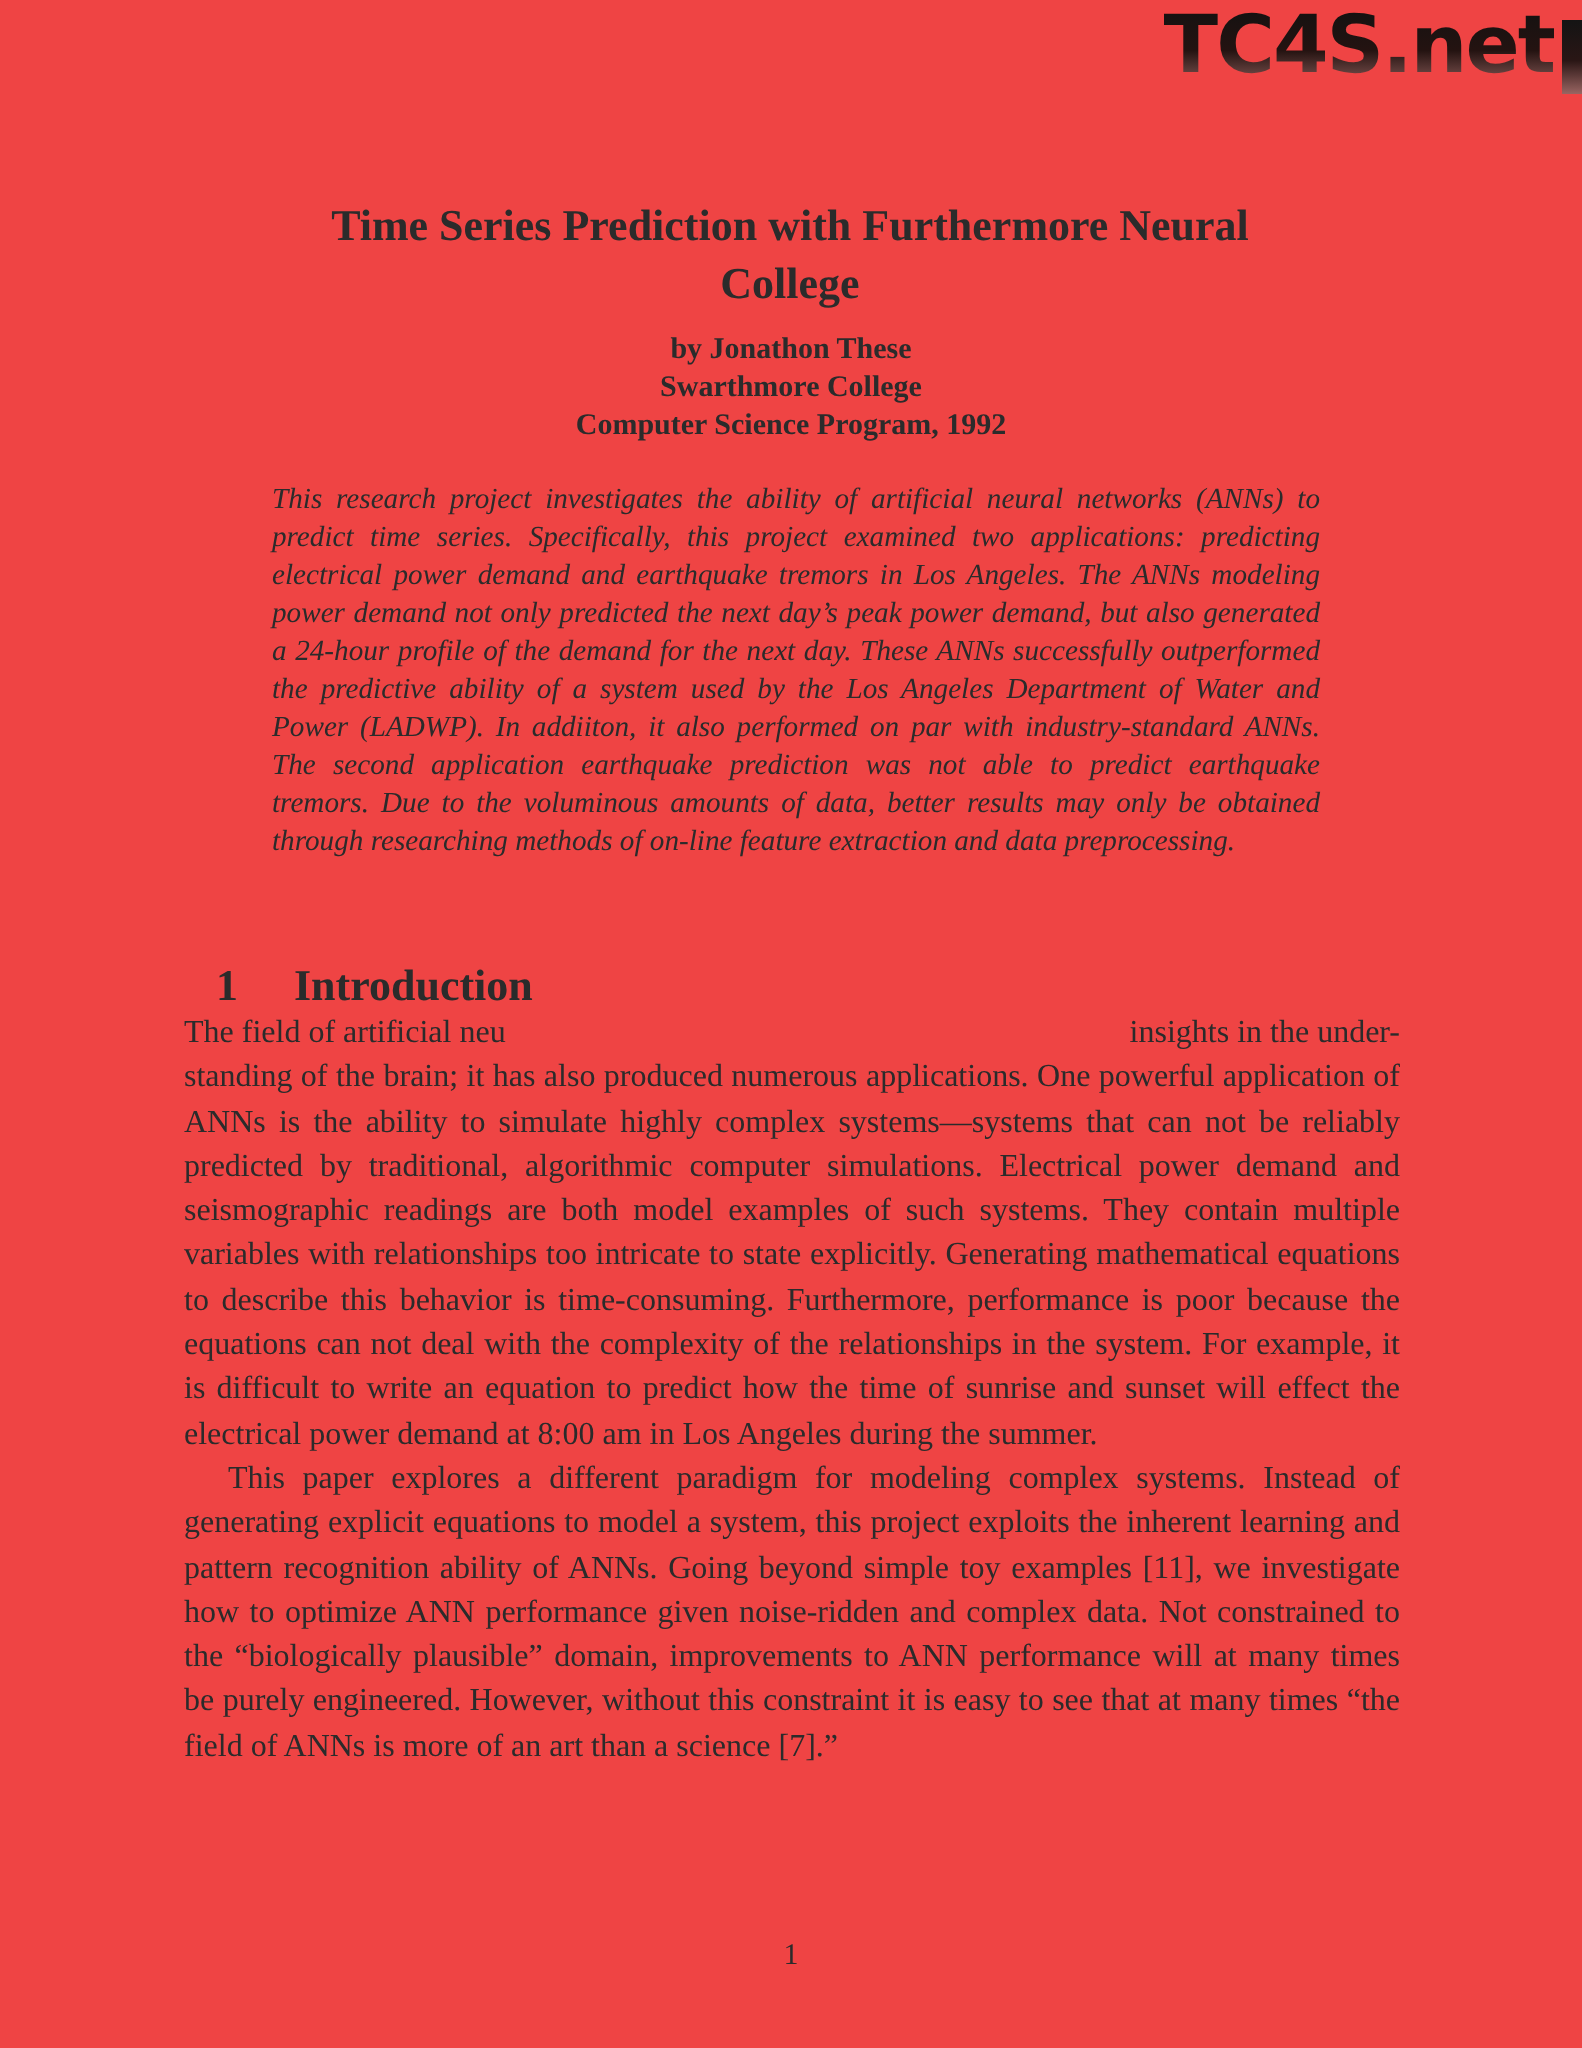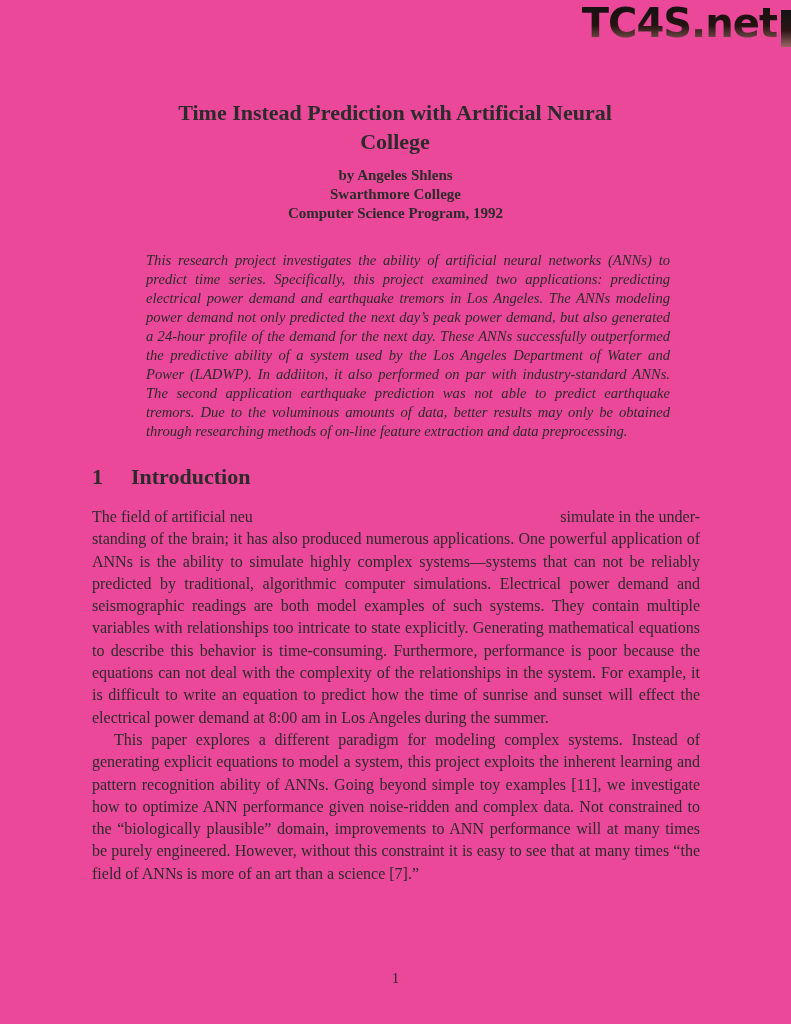--- a/index.html
+++ b/index.html
@@ -1,20 +1,20 @@
 <!DOCTYPE html>
 <html><head>
 <meta charset="utf-8">
 <style>
   html, body { margin: 0; padding: 0; background: #ffffff; }
   .page {
     position: relative;
     width: 791px;
     height: 1024px;
-    background: #ec4899;
+    background: #ef4444;
     font-family: "Liberation Serif", serif;
     color: #2b2b2b;
     overflow: hidden;
   }
 
   
   .wm-top {
     position: absolute;
     top: 0px;
     right: 14px;
@@ -66,33 +66,33 @@
     font-size: 15px;
     line-height: 19px;
   }
 
   
   .abstract {
     position: absolute;
     top: 237px;
     left: 132px;
     width: 524px;
-    margin: 14px;
+    margin: 4px;
     font-style: italic;
     font-size: 14.6px;
     line-height: 19px;
     text-align: justify;
   }
 
   
   .section {
     position: absolute;
     top: 464px;
     left: 92px;
-    margin: 0;
+    margin: 16px;
     font-size: 22px;
     font-weight: bold;
   }
   .section .sec-num { margin-right: 28px; }
 
   
   .intro {
     position: absolute;
     top: 506px;
     left: 92px;
@@ -187,38 +187,38 @@
 </head>
 <body>
 
 <div class="page">
 
   <div class="wm-top">
     <span class="wm-top-text">TC4S.net</span>
     <span class="wm-top-sliver"></span>
   </div>
 
-  <h1 class="title"><span>Time Instead Prediction with Artificial Neural</span><br><span>College</span></h1>
+  <h1 class="title"><span>Time Series Prediction with Furthermore Neural</span><br><span>College</span></h1>
 
   <div class="byline">
-    <div>by Angeles Shlens</div>
+    <div>by Jonathon These</div>
     <div>Swarthmore College</div>
     <div>Computer Science Program, 1992</div>
   </div>
 
   <p class="abstract">This research project investigates the ability of artificial neural networks (ANNs) to predict time series. Specifically, this project examined two applications: predicting electrical power demand and earthquake tremors in Los Angeles. The ANNs modeling power demand not only predicted the next day’s peak power demand, but also generated a 24-hour profile of the demand for the next day. These ANNs successfully outperformed the predictive ability of a system used by the Los Angeles Department of Water and Power (LADWP). In addiiton, it also performed on par with industry-standard ANNs. The second application earthquake prediction was not able to predict earthquake tremors. Due to the voluminous amounts of data, better results may only be obtained through researching methods of on-line feature extraction and data preprocessing.</p>
 
   <h2 class="section">
     <span class="sec-num">1</span><span>Introduction</span>
   </h2>
 
   <div class="intro">
     <div class="first-line">
       <span>The field of artificial neu</span>
-      <span>simulate in the under-</span>
+      <span>insights in the under-</span>
     </div>
     <p>standing of the brain; it has also produced numerous applications. One powerful application of ANNs is the ability to simulate highly complex systems—systems that can not be reliably predicted by traditional, algorithmic computer simulations. Electrical power demand and seismographic readings are both model examples of such systems. They contain multiple variables with relationships too intricate to state explicitly. Generating mathematical equations to describe this behavior is time-consuming. Furthermore, performance is poor because the equations can not deal with the complexity of the relationships in the system. For example, it is difficult to write an equation to predict how the time of sunrise and sunset will effect the electrical power demand at 8:00 am in Los Angeles during the summer.</p>
     <p class="para-indent">This paper explores a different paradigm for modeling complex systems. Instead of generating explicit equations to model a system, this project exploits the inherent learning and pattern recognition ability of ANNs. Going beyond simple toy examples [11], we investigate how to optimize ANN performance given noise-ridden and complex data. Not constrained to the “biologically plausible” domain, improvements to ANN performance will at many times be purely engineered. However, without this constraint it is easy to see that at many times “the field of ANNs is more of an art than a science [7].”</p>
   </div>
 
 
   <div class="pagenum">1</div>
 
 
 </div>

